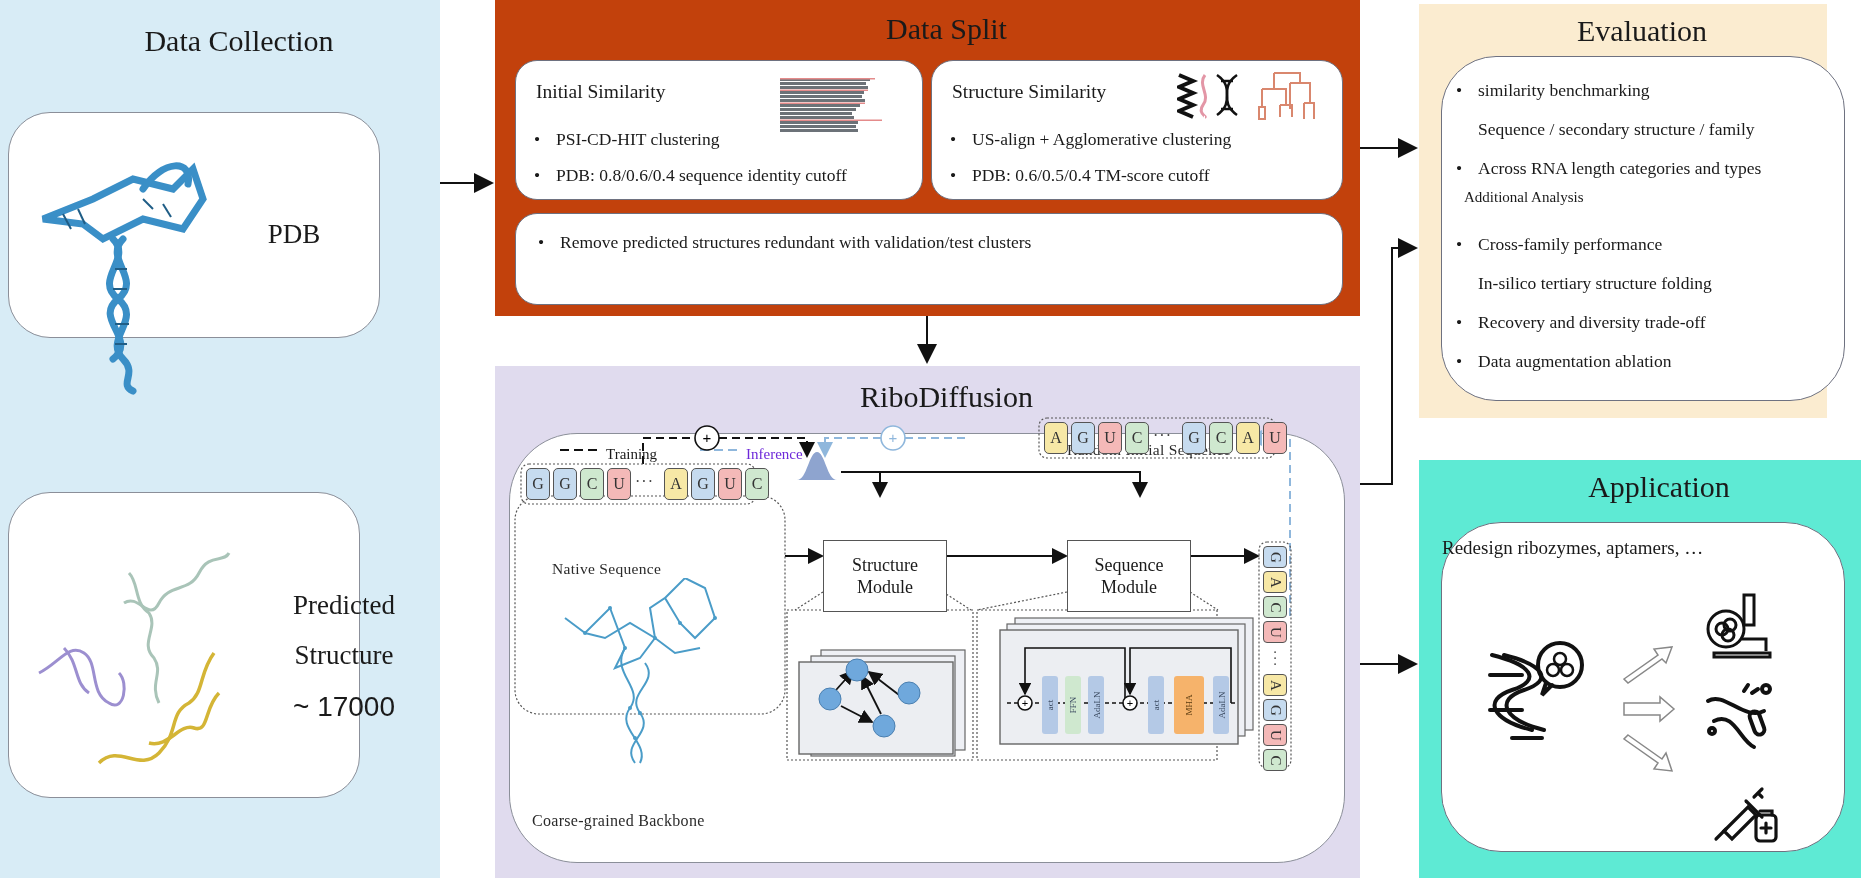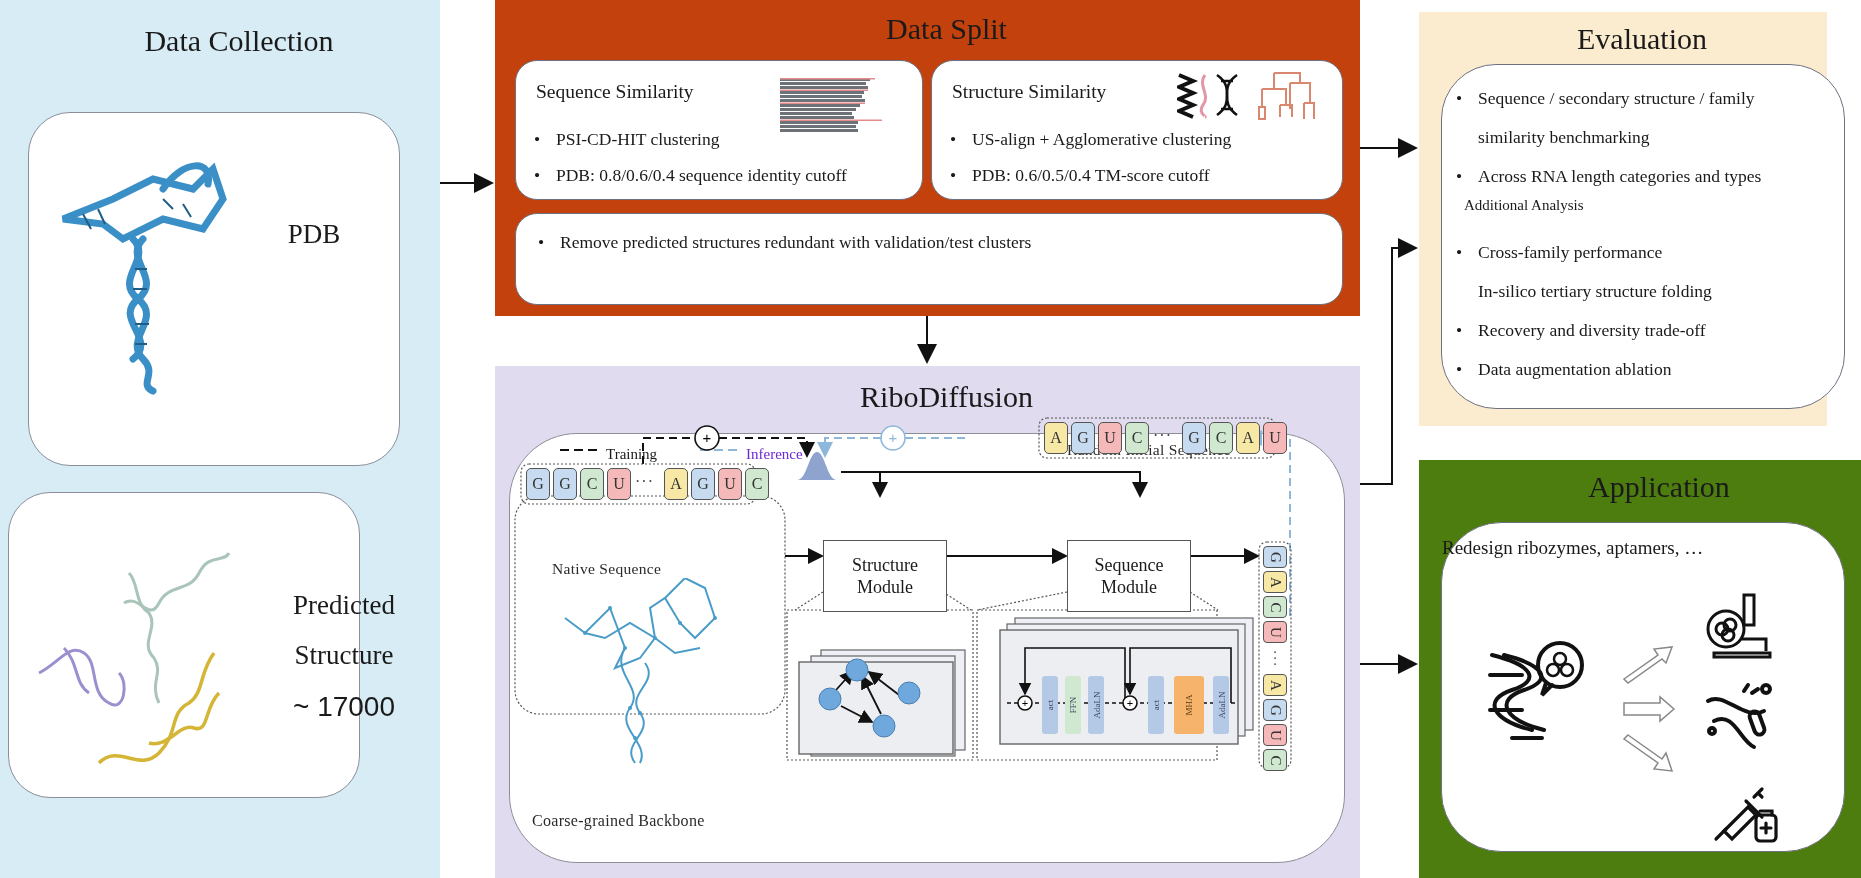--- a/index.html
+++ b/index.html
@@ -6,21 +6,21 @@
   html, body { width: 1861px; height: 878px; background: #ffffff; overflow: hidden; }
   body { position: relative; font-family: "Liberation Serif", "DejaVu Serif", serif; color: #1a1a1a; }
 
   .panel { position: absolute; }
   .panel-title { position: absolute; left: 0; right: 0; text-align: center; font-size: 30px; color: #1a1a1a; margin-left: 38px; }
 
   
   #collection { left: 0; top: 0; width: 440px; height: 878px; background: #d8ecf6; }
   #collection .panel-title { top: 24px; }
   .card { position: absolute; background: #ffffff; border: 1.5px solid #8b8f99; border-radius: 42px; }
-  #pdb-card { left: 8px; top: 112px; width: 372px; height: 354px; margin-left: 20px; }
+  #pdb-card { left: 8px; top: 112px; width: 372px; height: 226px; }
   #pred-card { left: 8px; top: 492px; width: 352px; height: 306px; }
   .card-label { position: absolute; text-align: center; font-size: 27px; line-height: 1.6; }
   .card-label .num { font-family: "Liberation Sans", "DejaVu Sans", sans-serif; font-size: 28px; }
 
   
   #split { left: 495px; top: 0; width: 865px; height: 316px; background: #c2410c; }
   #split .panel-title { top: 12px; }
   .box { position: absolute; background: #ffffff; border: 1.5px solid #6e7180; border-radius: 22px; }
   #seq-sim { left: 20px; top: 60px; width: 408px; height: 140px; }
   #str-sim { left: 436px; top: 60px; width: 412px; height: 140px; }
@@ -29,28 +29,28 @@
   .bullets { position: absolute; left: 18px; list-style: none; font-size: 17.5px; }
   .bullets li { position: relative; padding-left: 22px; height: 36px; line-height: 36px; }
   .bullets li::before { content: "•"; position: absolute; left: 0; }
 
   
   #ribo { left: 495px; top: 366px; width: 865px; height: 512px; background: #e0dbee; }
   #ribo .panel-title { top: 14px; }
   #ribo-card { position: absolute; left: 14px; top: 67px; width: 836px; height: 430px; background: #ffffff; border: 1.5px solid #8b8f99; border-radius: 68px; }
 
   
-  #evaluation { left: 1419px; top: 12px; width: 408px; height: 414px; background: #fbecd0; }
+  #evaluation { left: 1419px; top: 4px; width: 408px; height: 414px; background: #fbecd0; }
   #evaluation .panel-title { top: 10px; }
   #eval-card { position: absolute; left: 22px; top: 52px; width: 404px; height: 345px; background: #ffffff; border: 1.5px solid #6e7180; border-radius: 55px; }
   #eval-card .bullets { left: 14px; top: 14px; font-size: 17.5px; }
   #eval-card .bullets li { height: 39px; line-height: 39px; }
   #eval-card .sub { position: absolute; left: 22px; font-size: 15px; }
 
-  #application { left: 1419px; top: 460px; width: 442px; height: 418px; background: #4d7c0f; text-decoration: underline; }
+  #application { left: 1419px; top: 460px; width: 442px; height: 418px; background: #5eead4; text-decoration: underline; }
   #application .panel-title { top: 10px; }
   #app-card { position: absolute; left: 22px; top: 62px; width: 404px; height: 330px; background: #ffffff; border: 1.5px solid #6e7180; border-radius: 60px; }
   #app-card .tagline { position: absolute; left: 0; right: 0; top: 14px; text-align: left; font-size: 19px; }
 
   .abs { position: absolute; }
   .seq-label { font-size: 15.5px; color: #2a2a2a; letter-spacing: 0.3px; }
   .legend-text { font-size: 15px; }
   .module-box { position: absolute; background: #ffffff; border: 1.5px solid #555; text-align: center; font-size: 18px; line-height: 1.25; display: flex; align-items: center; justify-content: center; }
 
   .nt { position: absolute; width: 24px; height: 32px; border: 1.3px solid #555; border-radius: 5px; text-align: center; line-height: 30px; font-size: 16px; color: #333; }
@@ -109,21 +109,21 @@
       <div>Structure</div>
       <div class="num">~ 17000</div>
     </div>
   </div>
 </div>
 
 <div class="panel" id="split">
   <div class="panel-title">Data Split</div>
 
   <div class="box" id="seq-sim">
-    <h3>Sequence Similarity</h3>
+    <h3>Initial Similarity</h3>
     <svg class="abs" style="left:264px;top:17px" width="104" height="56" viewBox="0 0 104 56">
       <g fill="#6c7278">
         <rect x="0" y="0" width="90" height="3"></rect>
           <rect x="0" y="4" width="86" height="3"></rect>
           <rect x="0" y="8" width="88" height="3"></rect>
         <rect x="0" y="13" width="84" height="3"></rect>
           <rect x="0" y="17" width="82" height="3"></rect>
           <rect x="0" y="21" width="85" height="3"></rect>
         <rect x="0" y="26" width="80" height="3"></rect>
           <rect x="0" y="30" width="76" height="3"></rect>
@@ -365,22 +365,22 @@
       <div style="position: absolute; left: 1213px; top: 676px; width: 16px; height: 58px; background: rgb(180, 201, 230); border-radius: 3px; display: flex; align-items: center; justify-content: center;">
         <span style="transform: rotate(-90deg); font-size: 9px; white-space: nowrap; color: rgb(59, 74, 96);">AdaLN</span>
       </div>
     </div>
 </div>
 
 <div class="panel" id="evaluation">
   <div class="panel-title">Evaluation</div>
   <div id="eval-card">
     <ul class="bullets">
+      <li style="padding-left:22px"><span>similarity benchmarking</span></li>
       <li>Sequence / secondary structure / family</li>
-      <li style="padding-left:22px"><span>similarity benchmarking</span></li>
       <li>Across RNA length categories and types</li>
     </ul>
     <div class="sub" style="top:132px">Additional Analysis</div>
     <ul class="bullets" style="top:168px;left:14px">
       <li>Cross-family performance</li>
       <li>In-silico tertiary structure folding</li>
       <li>Recovery and diversity trade-off</li>
       <li>Data augmentation ablation</li>
     </ul>
   </div>

